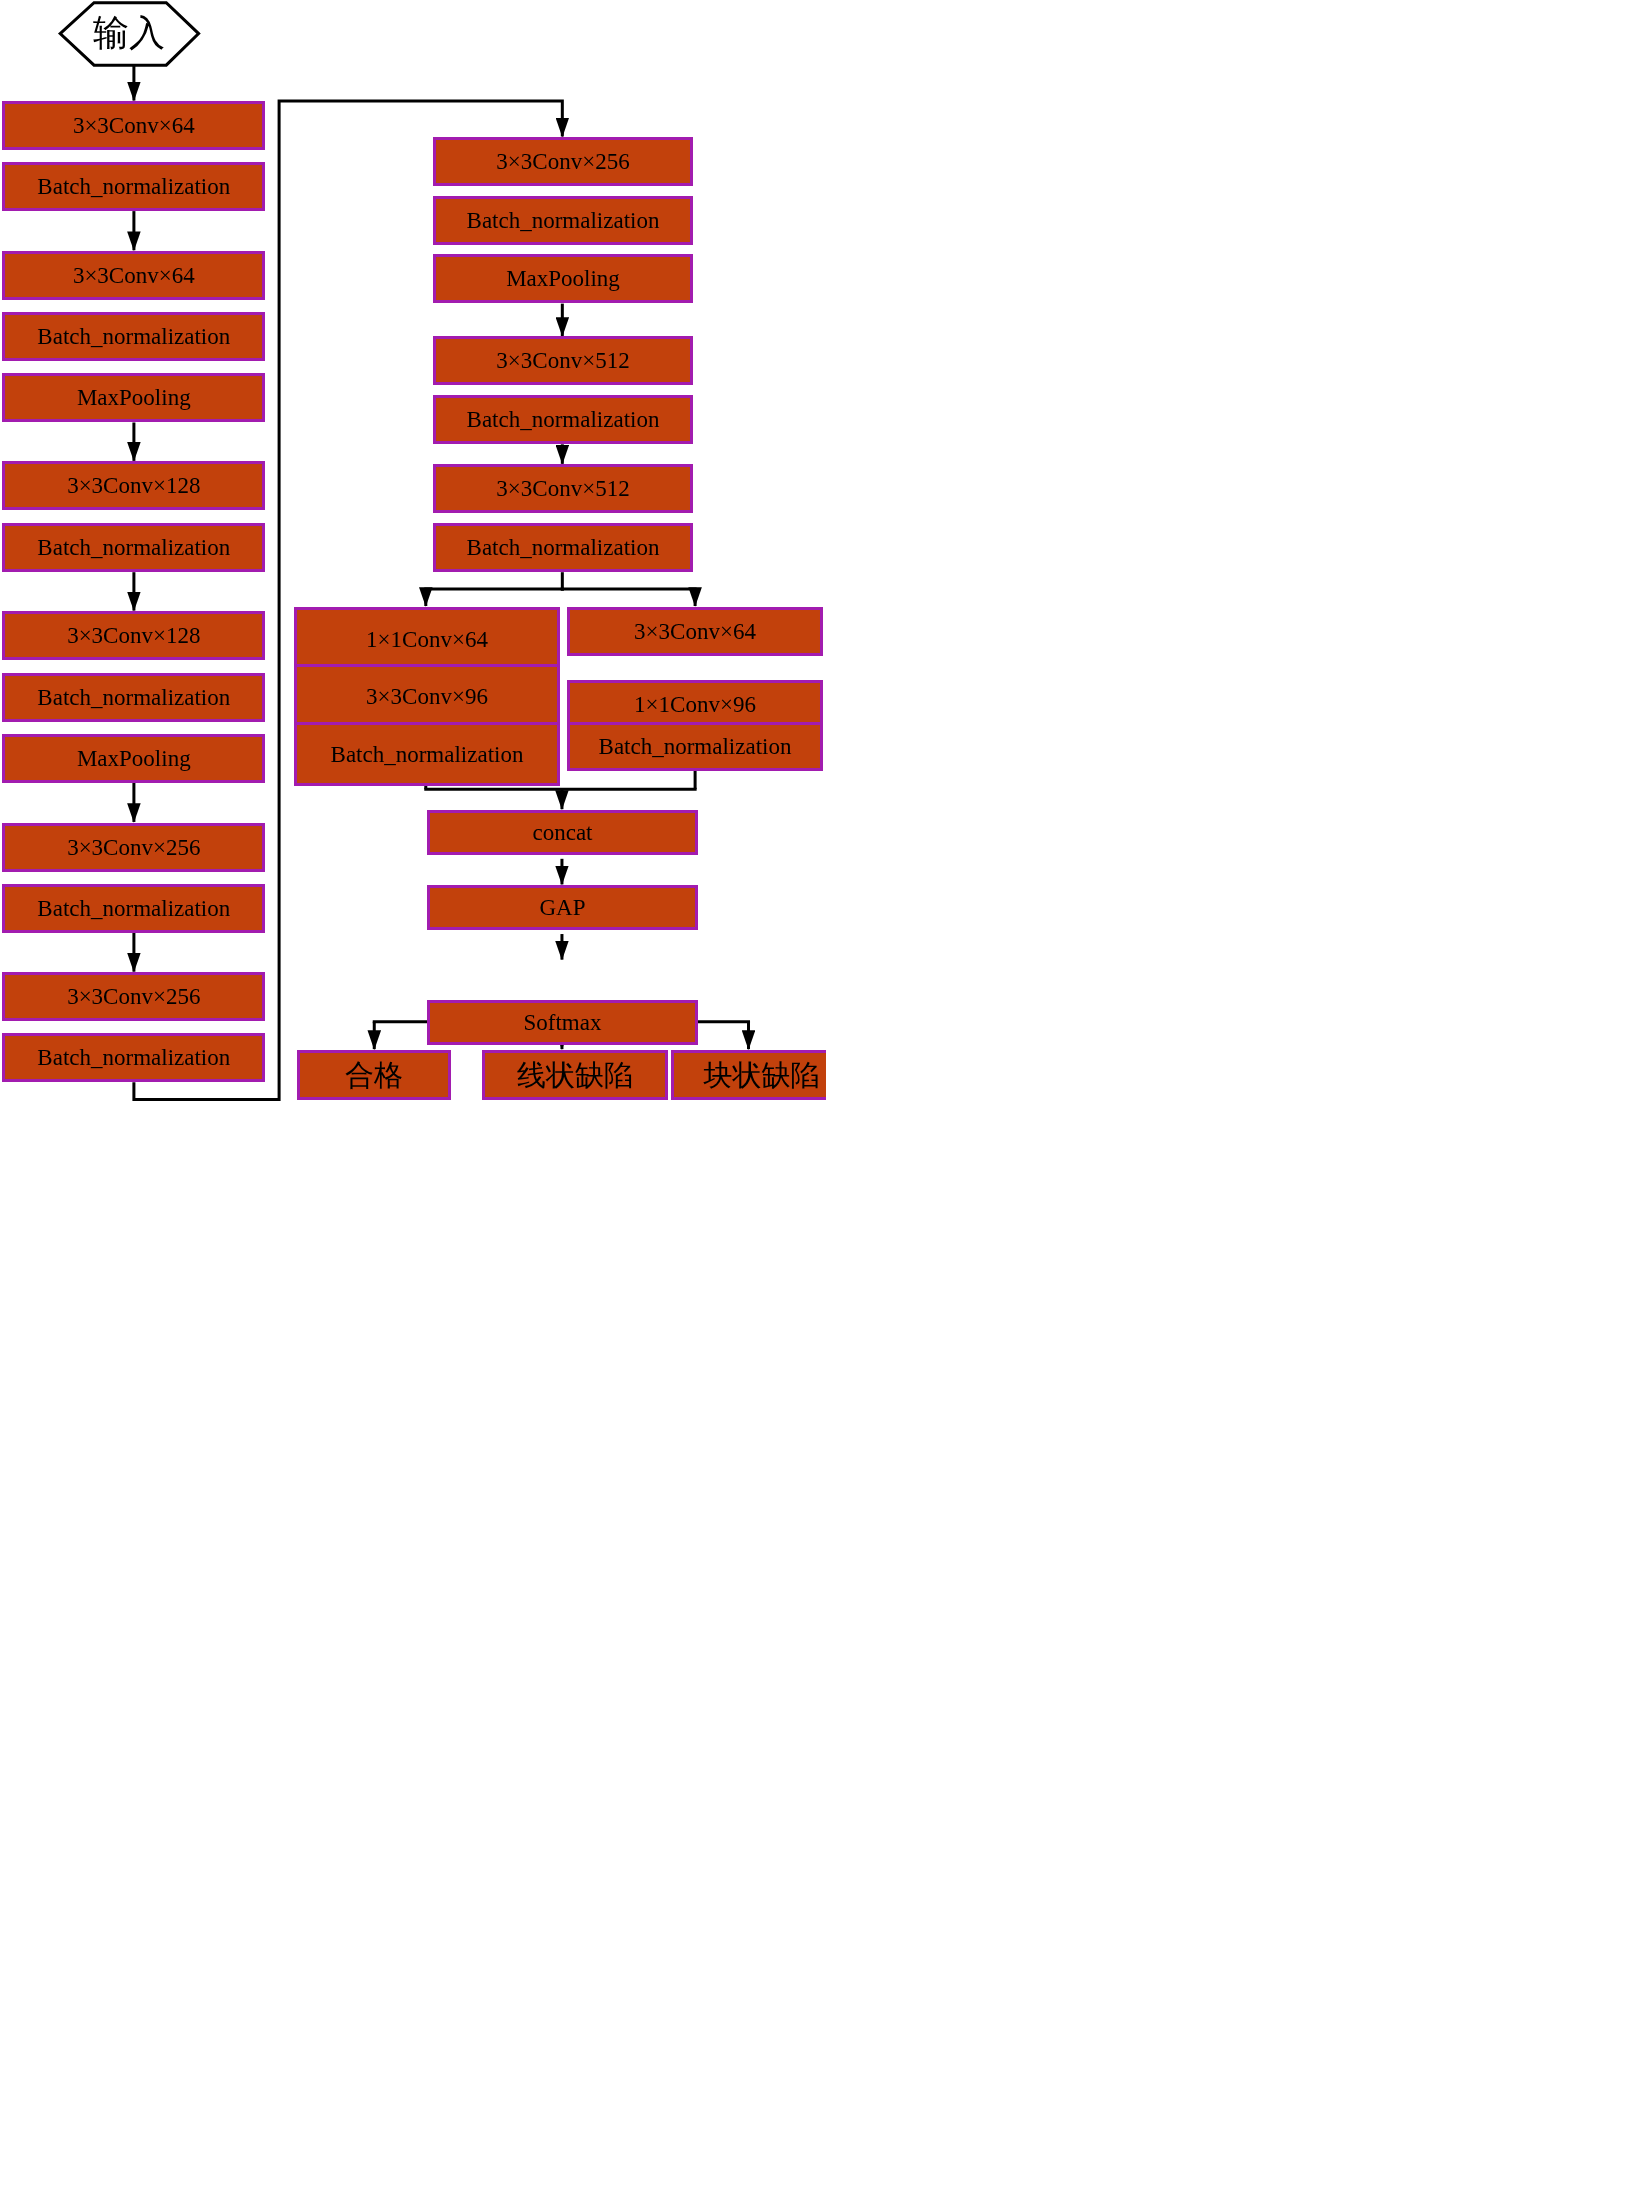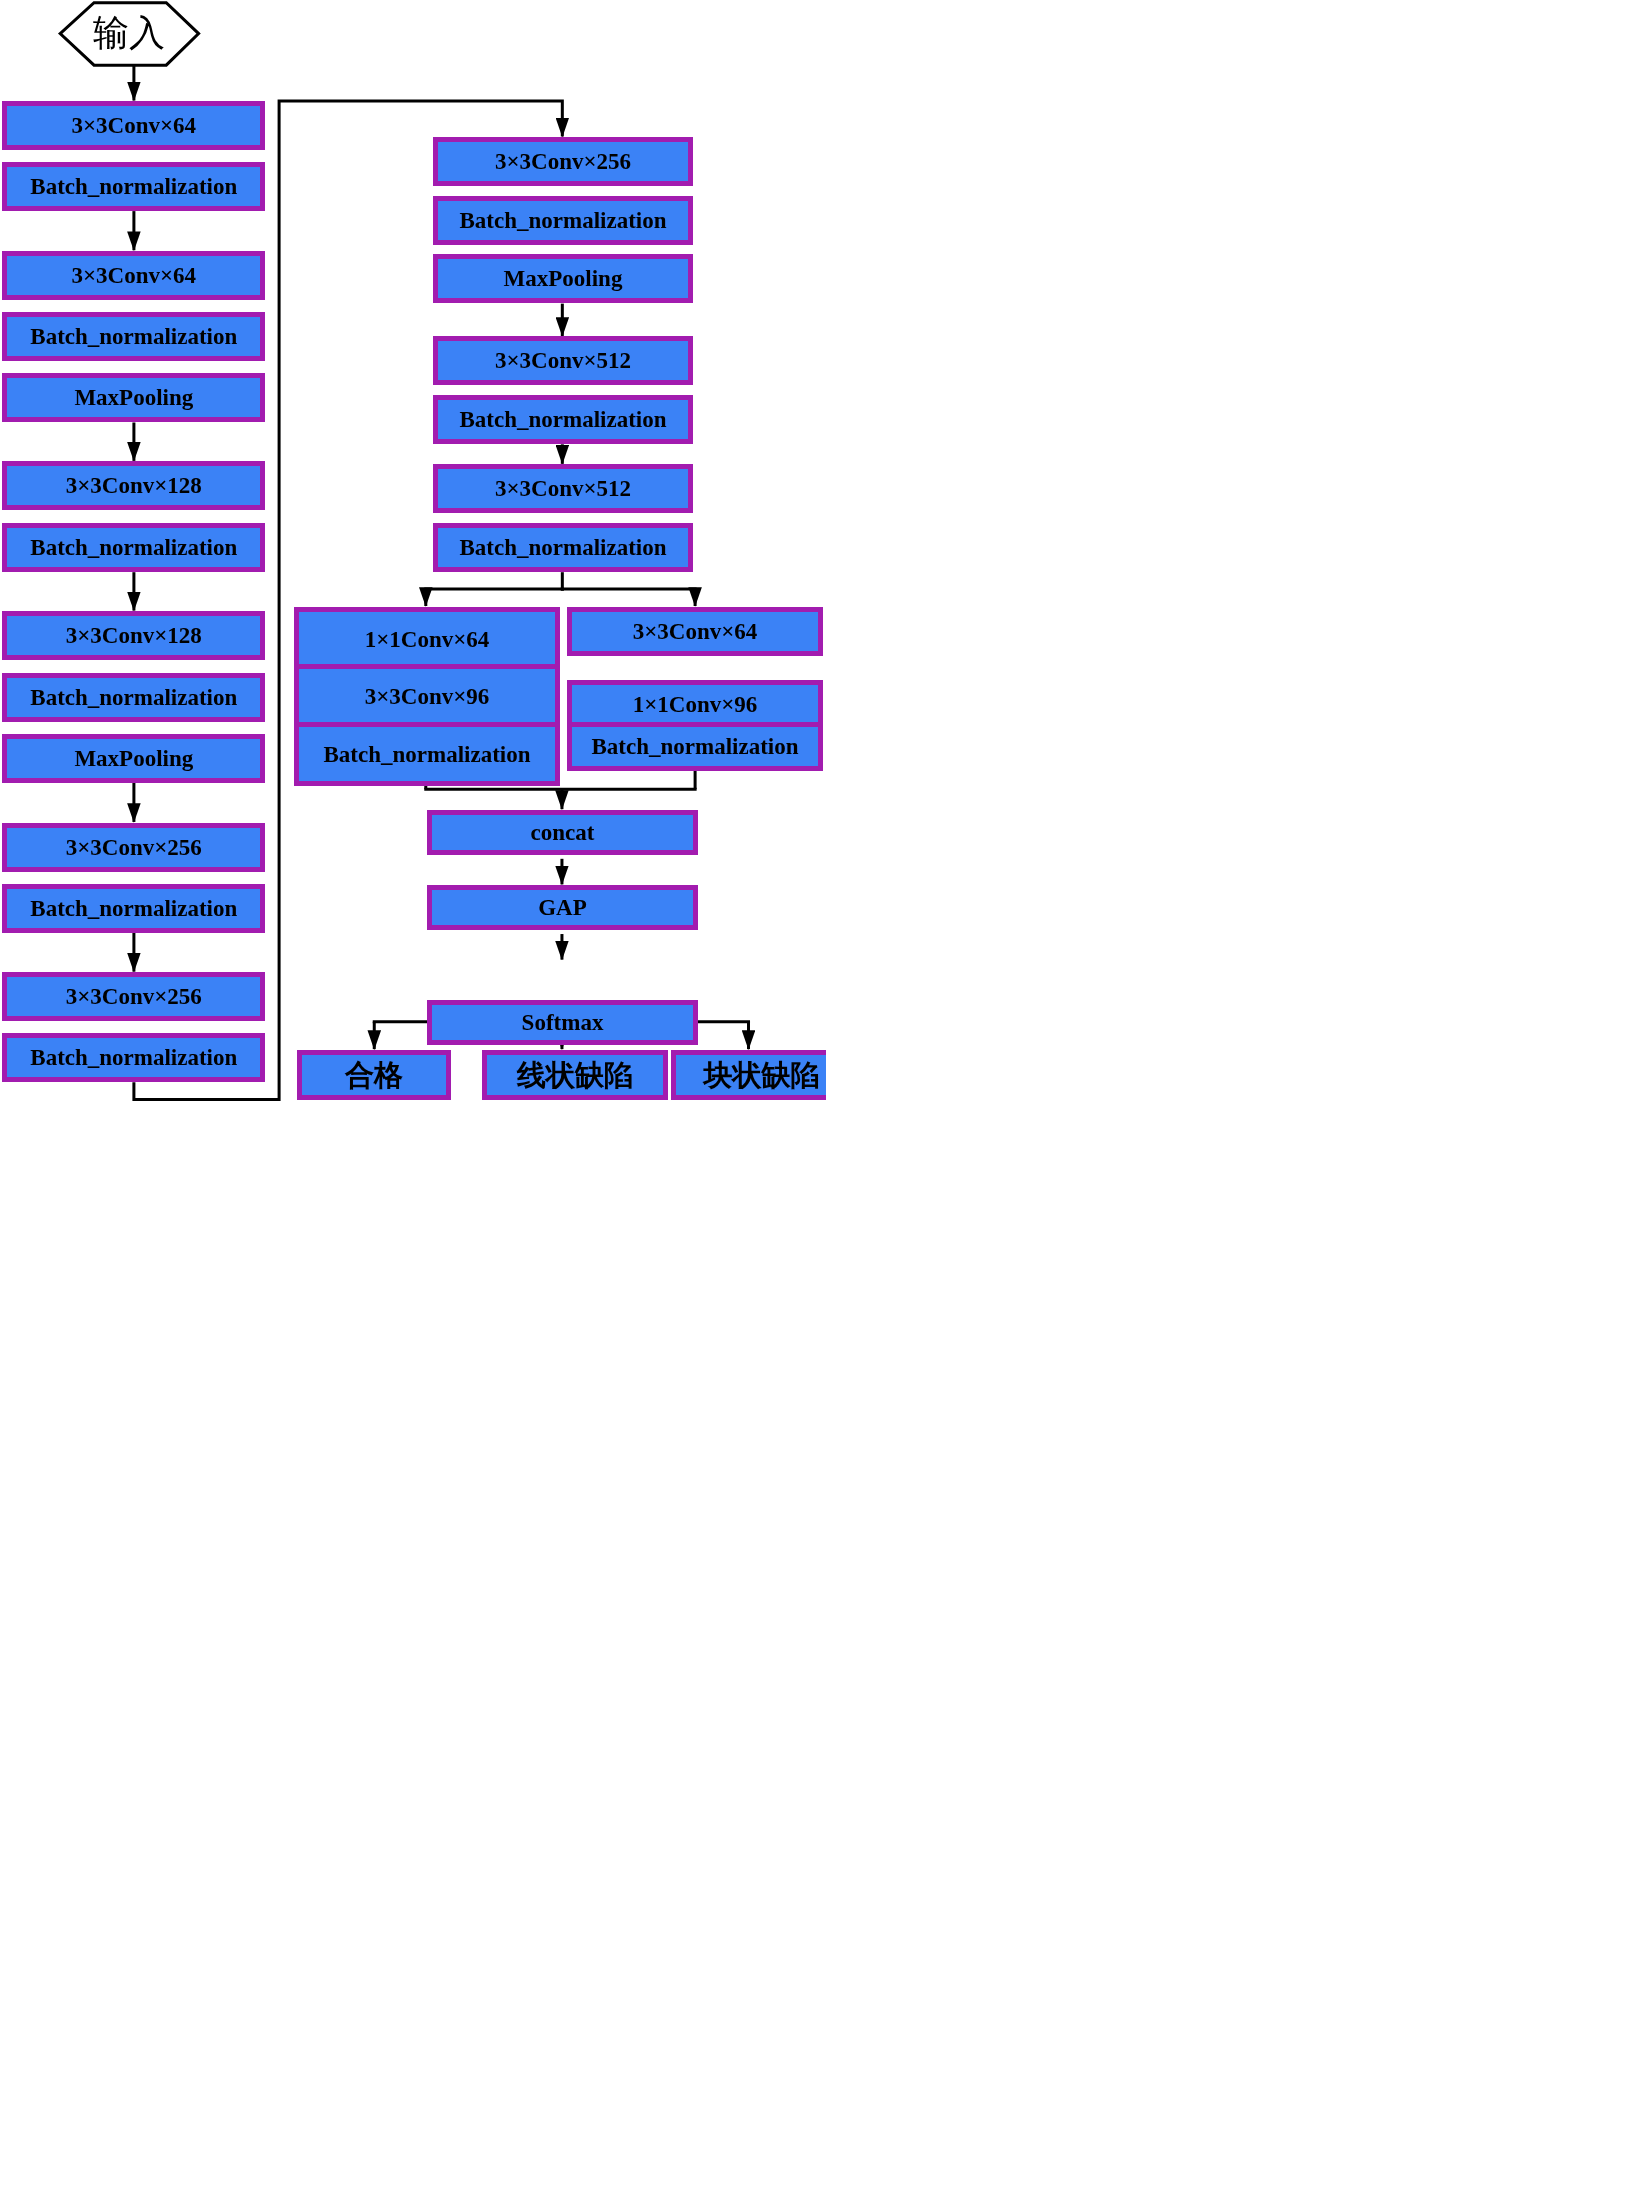--- a/index.html
+++ b/index.html
@@ -18,30 +18,29 @@
   }
   #wires {
     position: absolute;
     left: 0; top: 0;
     width: 826px;
     height: 1103px;
   }
   .node {
     position: absolute;
     box-sizing: border-box;
-    border: 5px solid #a21caf;
-    background: #3b82f6;
+    border: 3px solid #a21caf;
+    background: #c2410c;
     display: flex;
     align-items: center;
     justify-content: center;
     font-size: 23px;
     line-height: 1;
     white-space: nowrap;
     z-index: 2;
-    font-weight: bold;
   }
   .cn {
     font-size: 29px;
   }
   .hex-label {
     position: absolute;
     left: 60px; top: 2.3px;
     width: 138px; height: 62px;
     display: flex;
     align-items: center;

